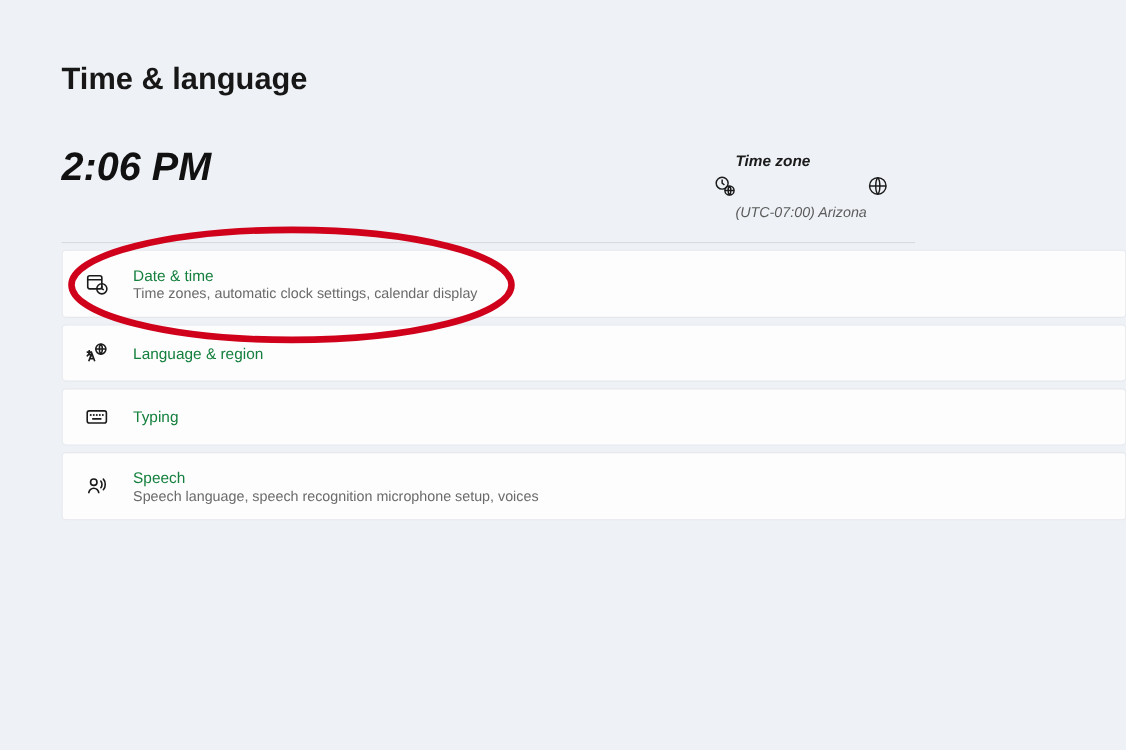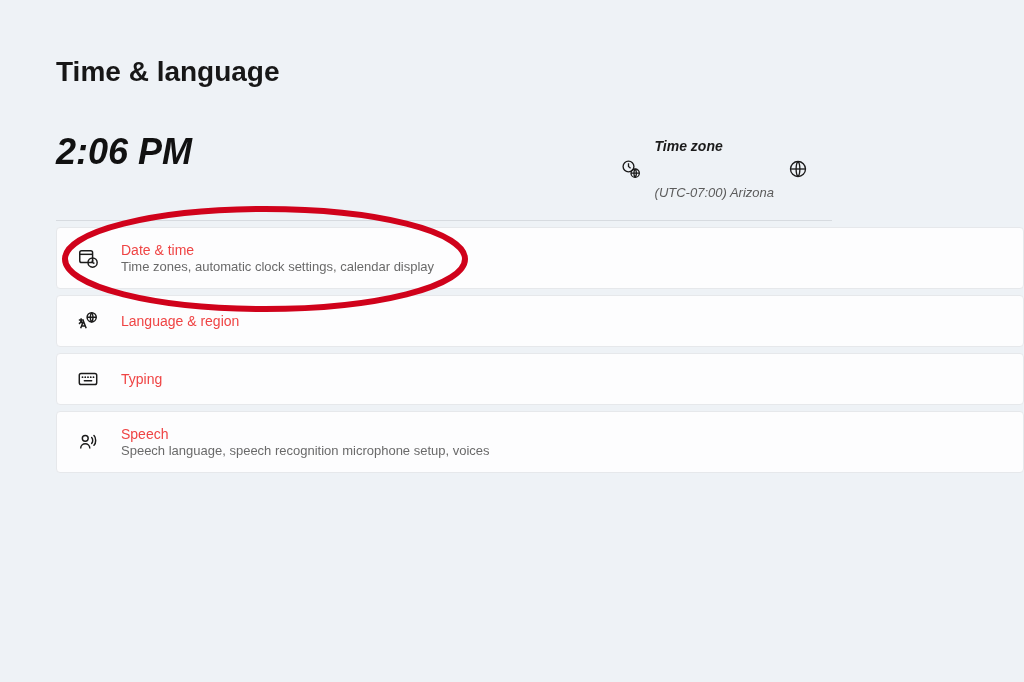--- a/index.html
+++ b/index.html
@@ -42,21 +42,20 @@
   }
   .current-date {
     font-size: 14px;
     color: #5b5b5b;
     margin-top: 4px;
   }
   .tz-block {
     margin-left: auto;
     display: flex;
     align-items: center;
-    gap: 14px;
     padding-top: 6px;
     padding-right: 12px;
   }
   .tz-texts { display: flex; flex-direction: column; }
   .tz-label {
     font-size: 14px;
     font-weight: 600;
     color: #1b1b1b;
   }
   .tz-sub {
@@ -94,21 +93,21 @@
     flex: 0 0 22px;
     display: flex;
     align-items: center;
     justify-content: center;
   }
   .item-icon svg { width: 22px; height: 22px; }
   .item-texts { display: flex; flex-direction: column; }
   .item-title {
     font-size: 14px;
     font-weight: 400;
-    color: #ef4444;
+    color: #15803d;
   }
   .item-sub {
     font-size: 13px;
     color: #6a6a6a;
     margin-top: 1px;
   }
   .tz-icon, .globe-icon {
     width: 20px; height: 20px;
     display: flex; align-items: center; justify-content: center;
   }

